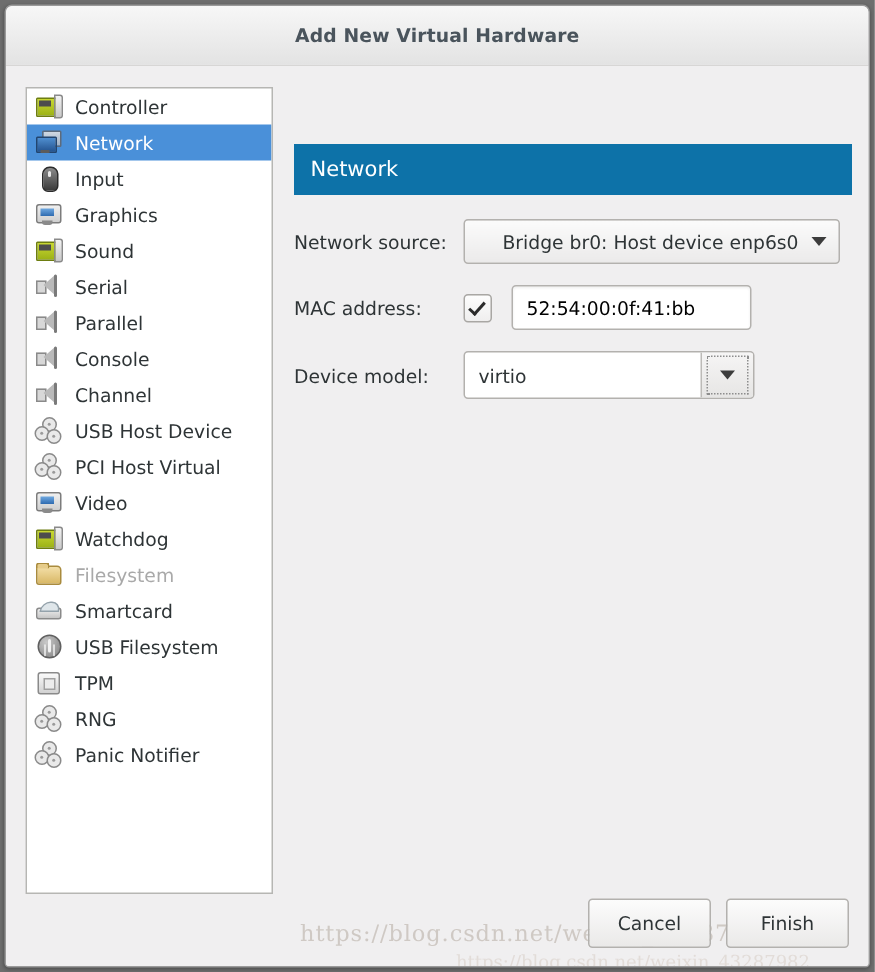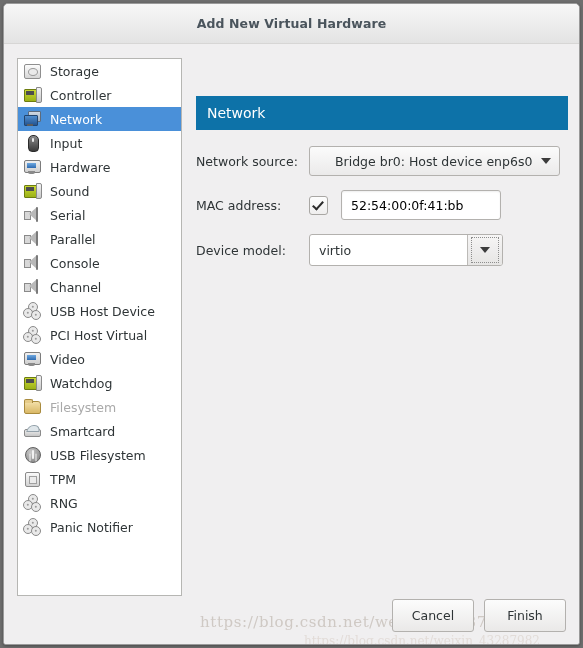--- a/index.html
+++ b/index.html
@@ -406,26 +406,20 @@
 
   <div class="titlebar">
     <div class="title">Add New Virtual Hardware</div>
   </div>
 
   <div class="body">
 
     <div class="sidebar" id="sidebar">
         <div class="side-item">
           <span class="ico">
-            <span class="ic ic-drive"></span>
-          </span>
-          <span class="lbl">Storage</span>
-        </div>
-        <div class="side-item">
-          <span class="ico">
             <span class="ic ic-card"></span>
             <span class="ic ic-card-tab"></span>
           </span>
           <span class="lbl">Controller</span>
         </div>
         <div class="side-item selected">
           <span class="ico">
             <span class="ic ic-net-back"></span>
             <span class="ic ic-net-front"></span>
             <span class="ic ic-net-base"></span>
@@ -436,21 +430,21 @@
           <span class="ico">
             <span class="ic ic-mouse"></span>
           </span>
           <span class="lbl">Input</span>
         </div>
         <div class="side-item">
           <span class="ico">
             <span class="ic ic-mon"></span>
             <span class="ic ic-mon-base"></span>
           </span>
-          <span class="lbl">Hardware</span>
+          <span class="lbl">Graphics</span>
         </div>
         <div class="side-item">
           <span class="ico">
             <span class="ic ic-card"></span>
             <span class="ic ic-card-tab"></span>
           </span>
           <span class="lbl">Sound</span>
         </div>
         <div class="side-item">
           <span class="ico">

